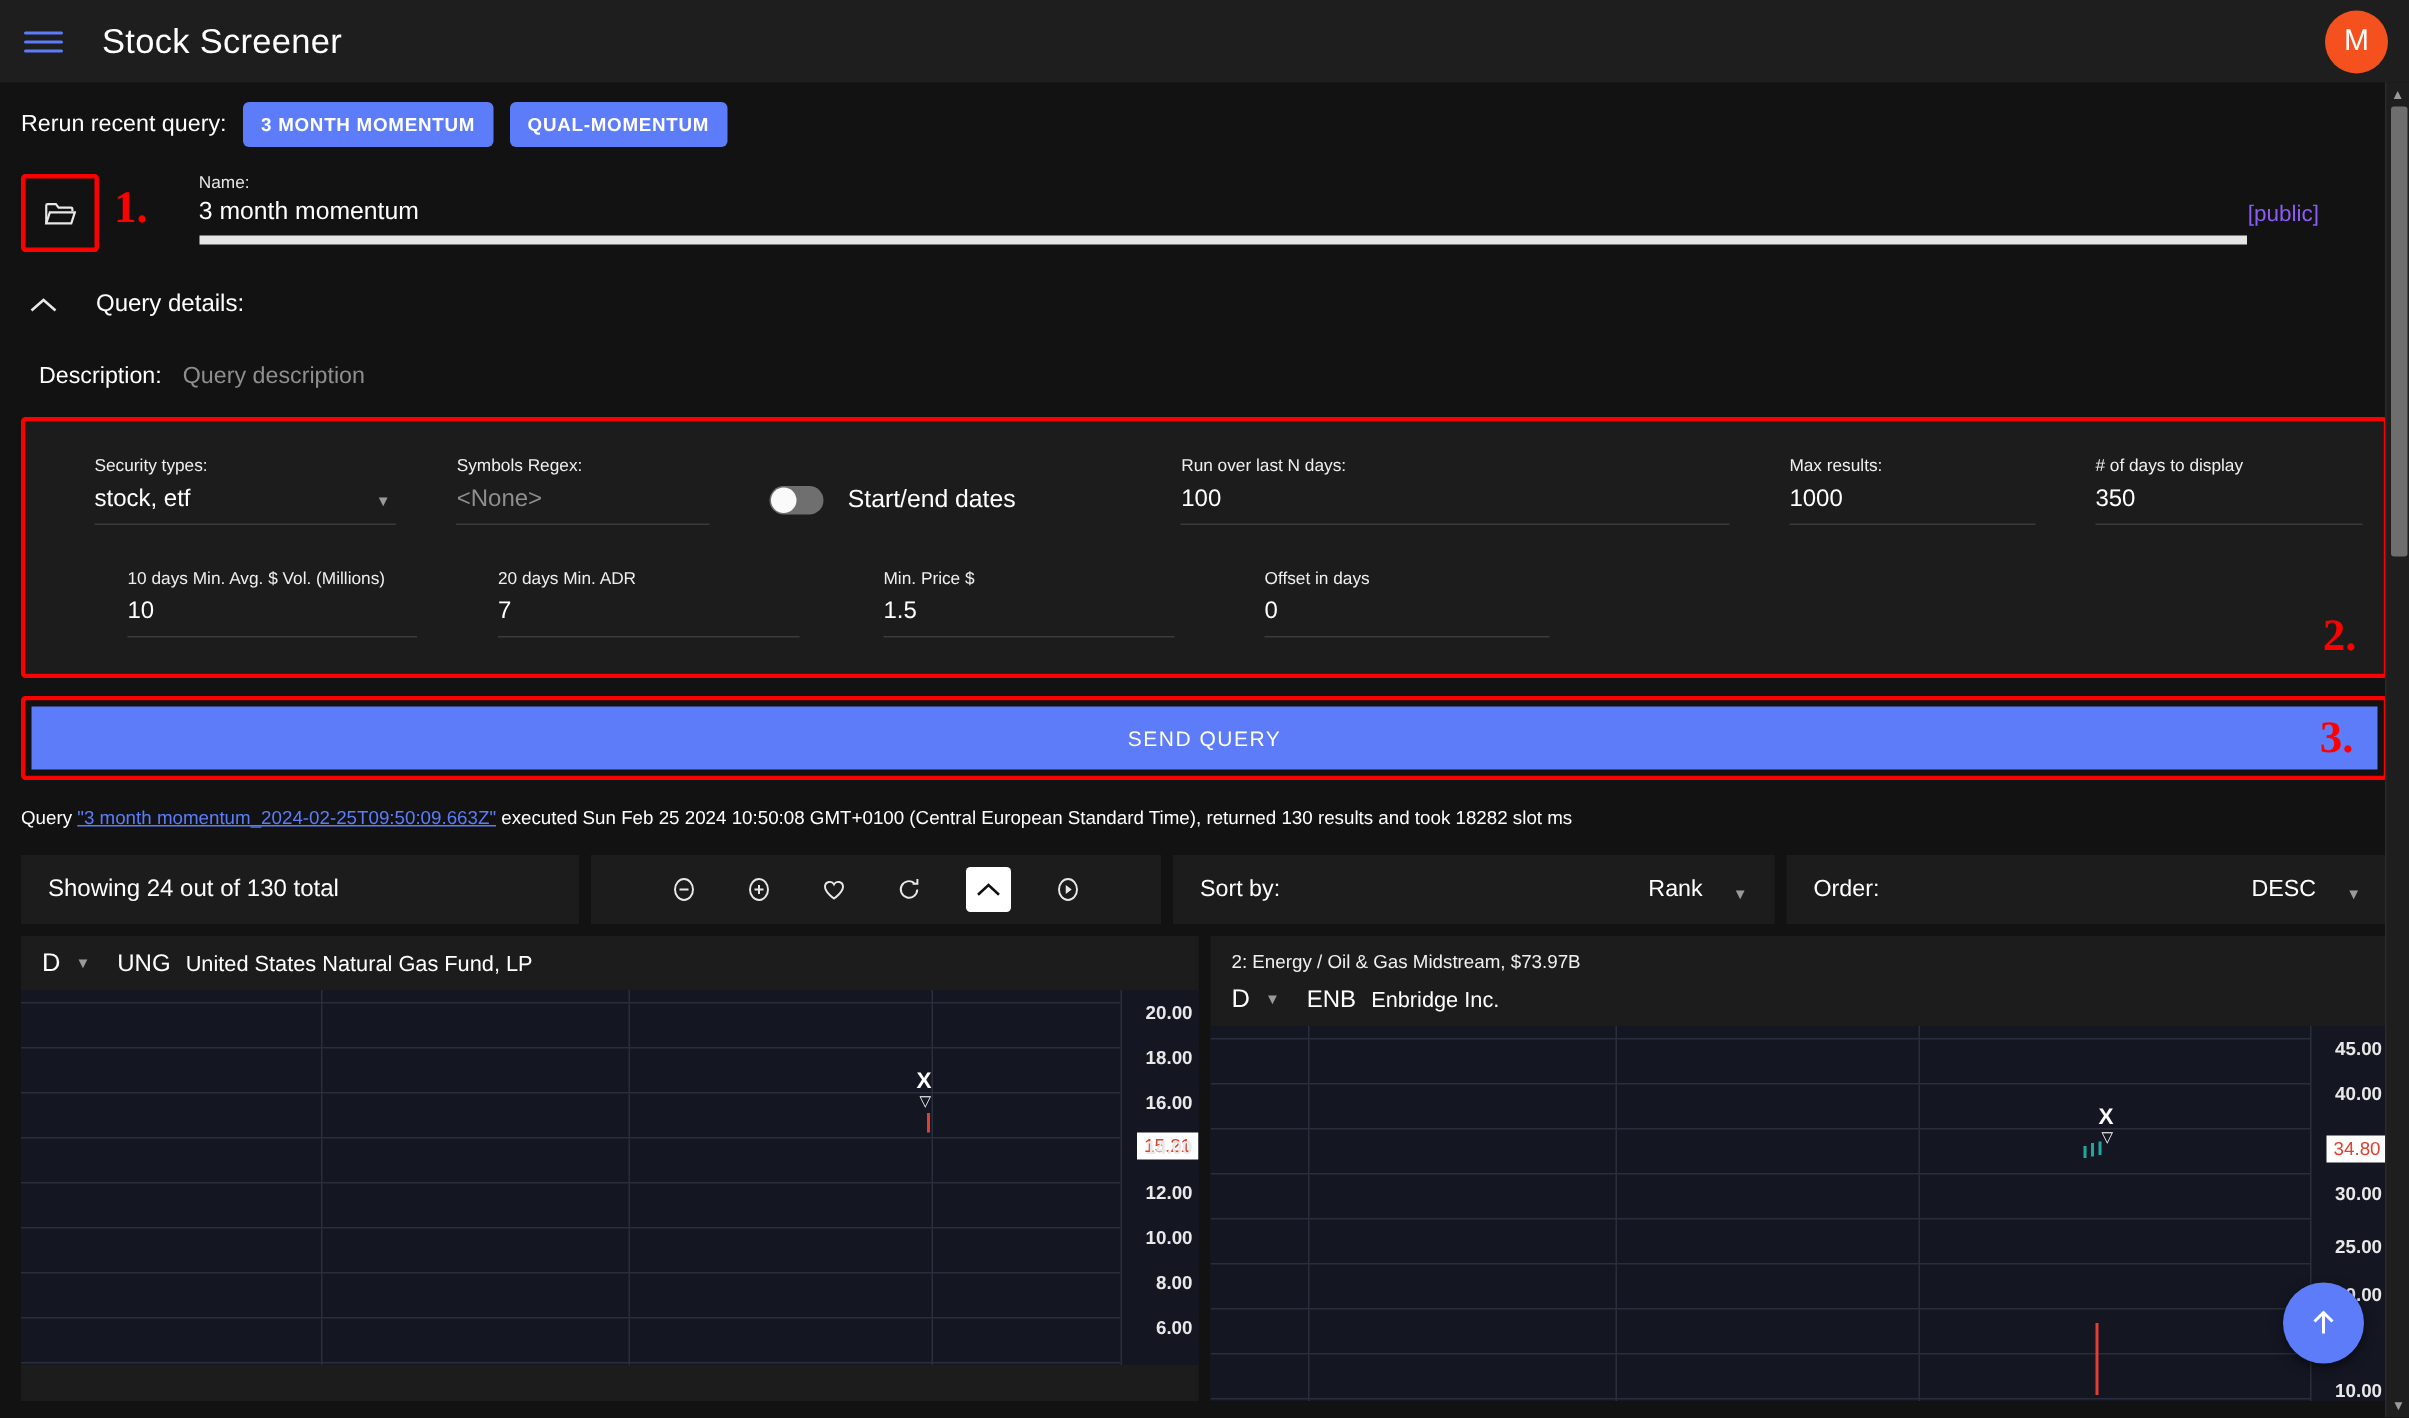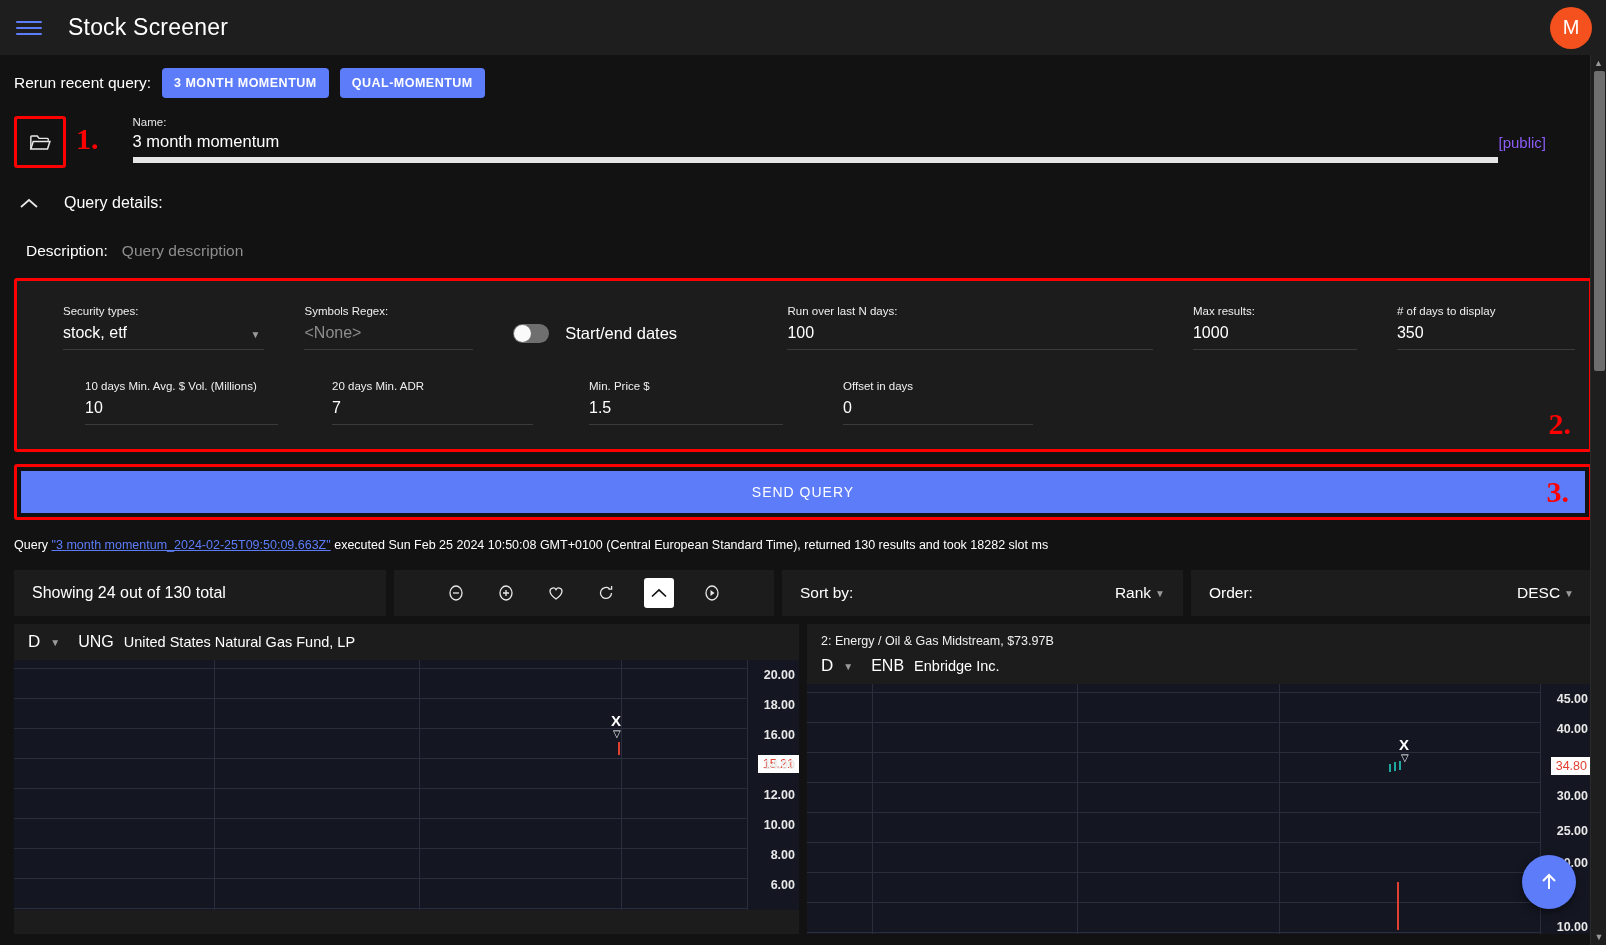--- a/index.html
+++ b/index.html
@@ -110,21 +110,21 @@
   .res-card { background: #1c1c1c; display: flex; align-items: center;
      height: 46px; padding: 0 18px; }
   .res-card.showing { width: 372px; font-size: 16px; }
   .res-card.icons { width: 380px; justify-content: center; gap: 26px; }
   .res-card.sort { flex: 1; justify-content: space-between; }
   .res-card.order { flex: 1; justify-content: space-between; }
   .ic { width: 24px; height: 24px; display:flex; align-items:center; justify-content:center;
      cursor: pointer; color: #e8e8e8; }
   .ic.active { background: #ffffff; color: #111; border-radius: 3px; width: 30px; height: 30px; }
   .sel-label { font-size: 15.5px; }
-  .sel-val { font-size: 15.5px; display:flex; align-items:center; gap: 4px; cursor:pointer; }
+  .sel-val { font-size: 15.5px; display:flex; align-items:flex-end; gap: 20px; cursor:pointer; }
   .sel-val .cc { color: #9a9a9a; font-size: 10px; }
 
   
   .charts { display: flex; gap: 8px; padding: 8px 14px 0 14px; }
   .chart-card { flex: 1; background: #1c1c1c; }
   .cc-head { font-size: 12.5px; padding: 10px 14px 0 14px; color: #f0f0f0; }
   .cc-sym { display: flex; align-items: baseline; gap: 10px; padding: 8px 14px 8px 14px; }
   .cc-sym .tf { font-size: 17px; }
   .cc-sym .cc2 { color: #9a9a9a; font-size: 10px; align-self: center; }
   .cc-sym .tick { font-size: 16px; margin-left: 8px; }

